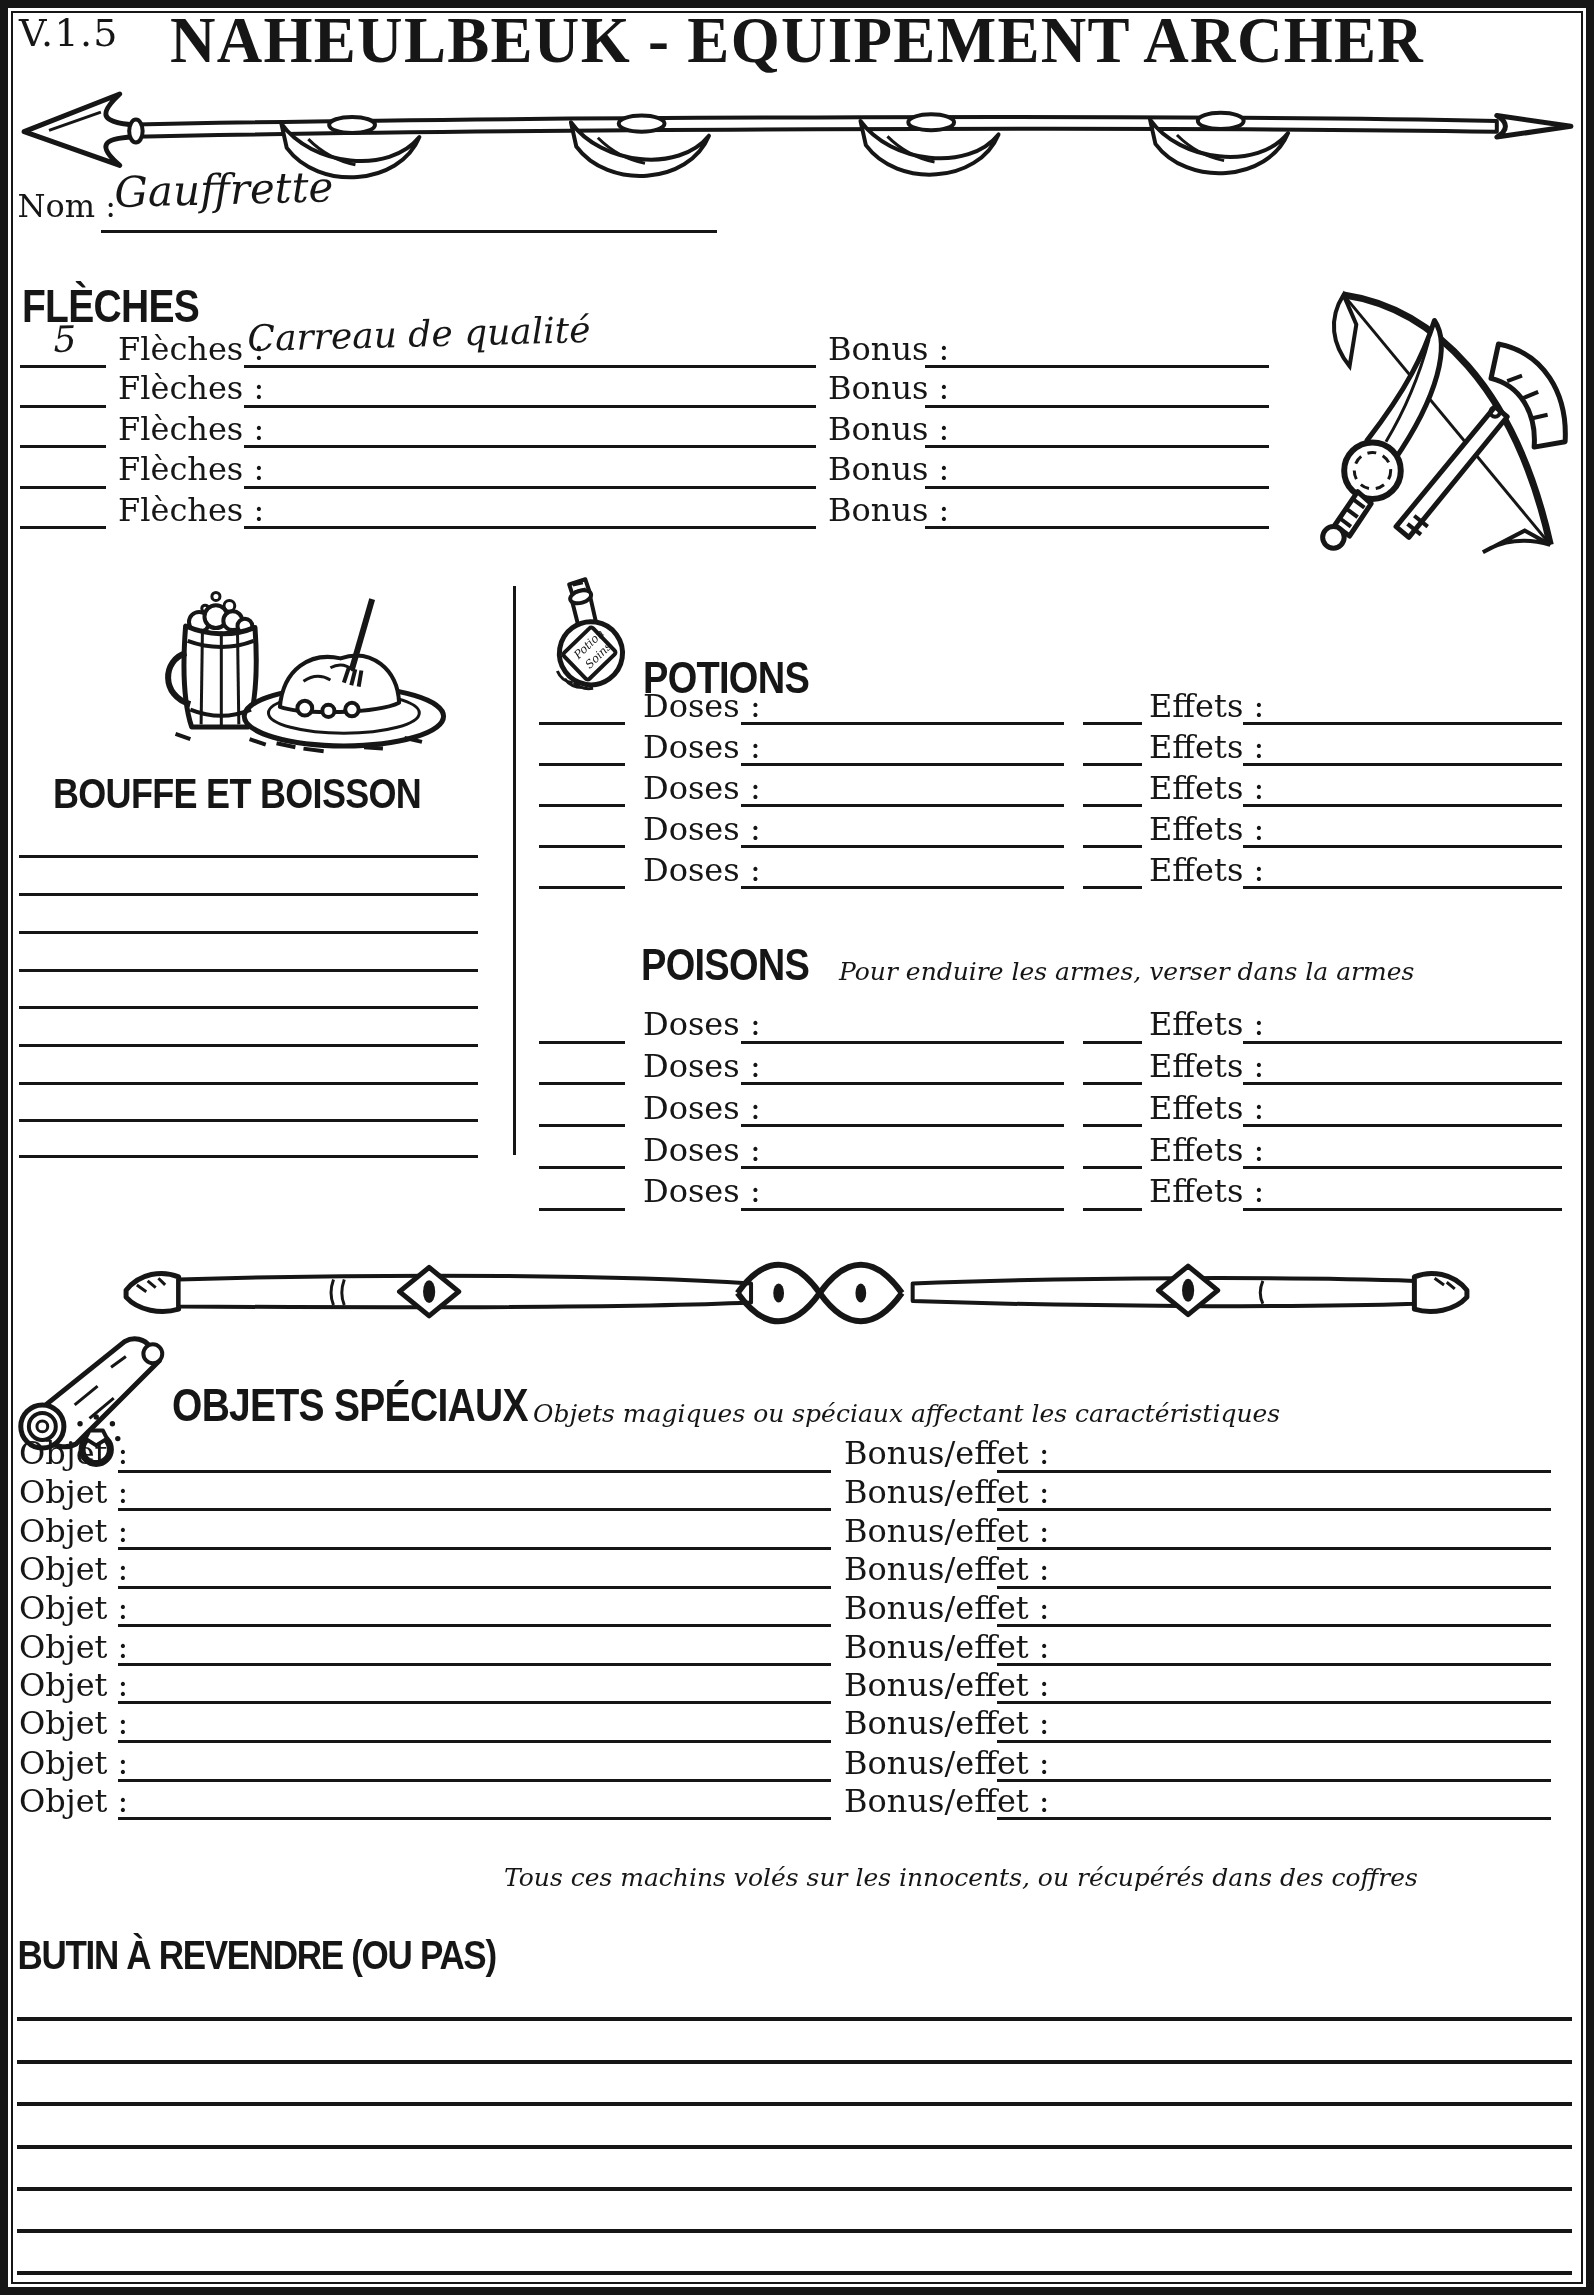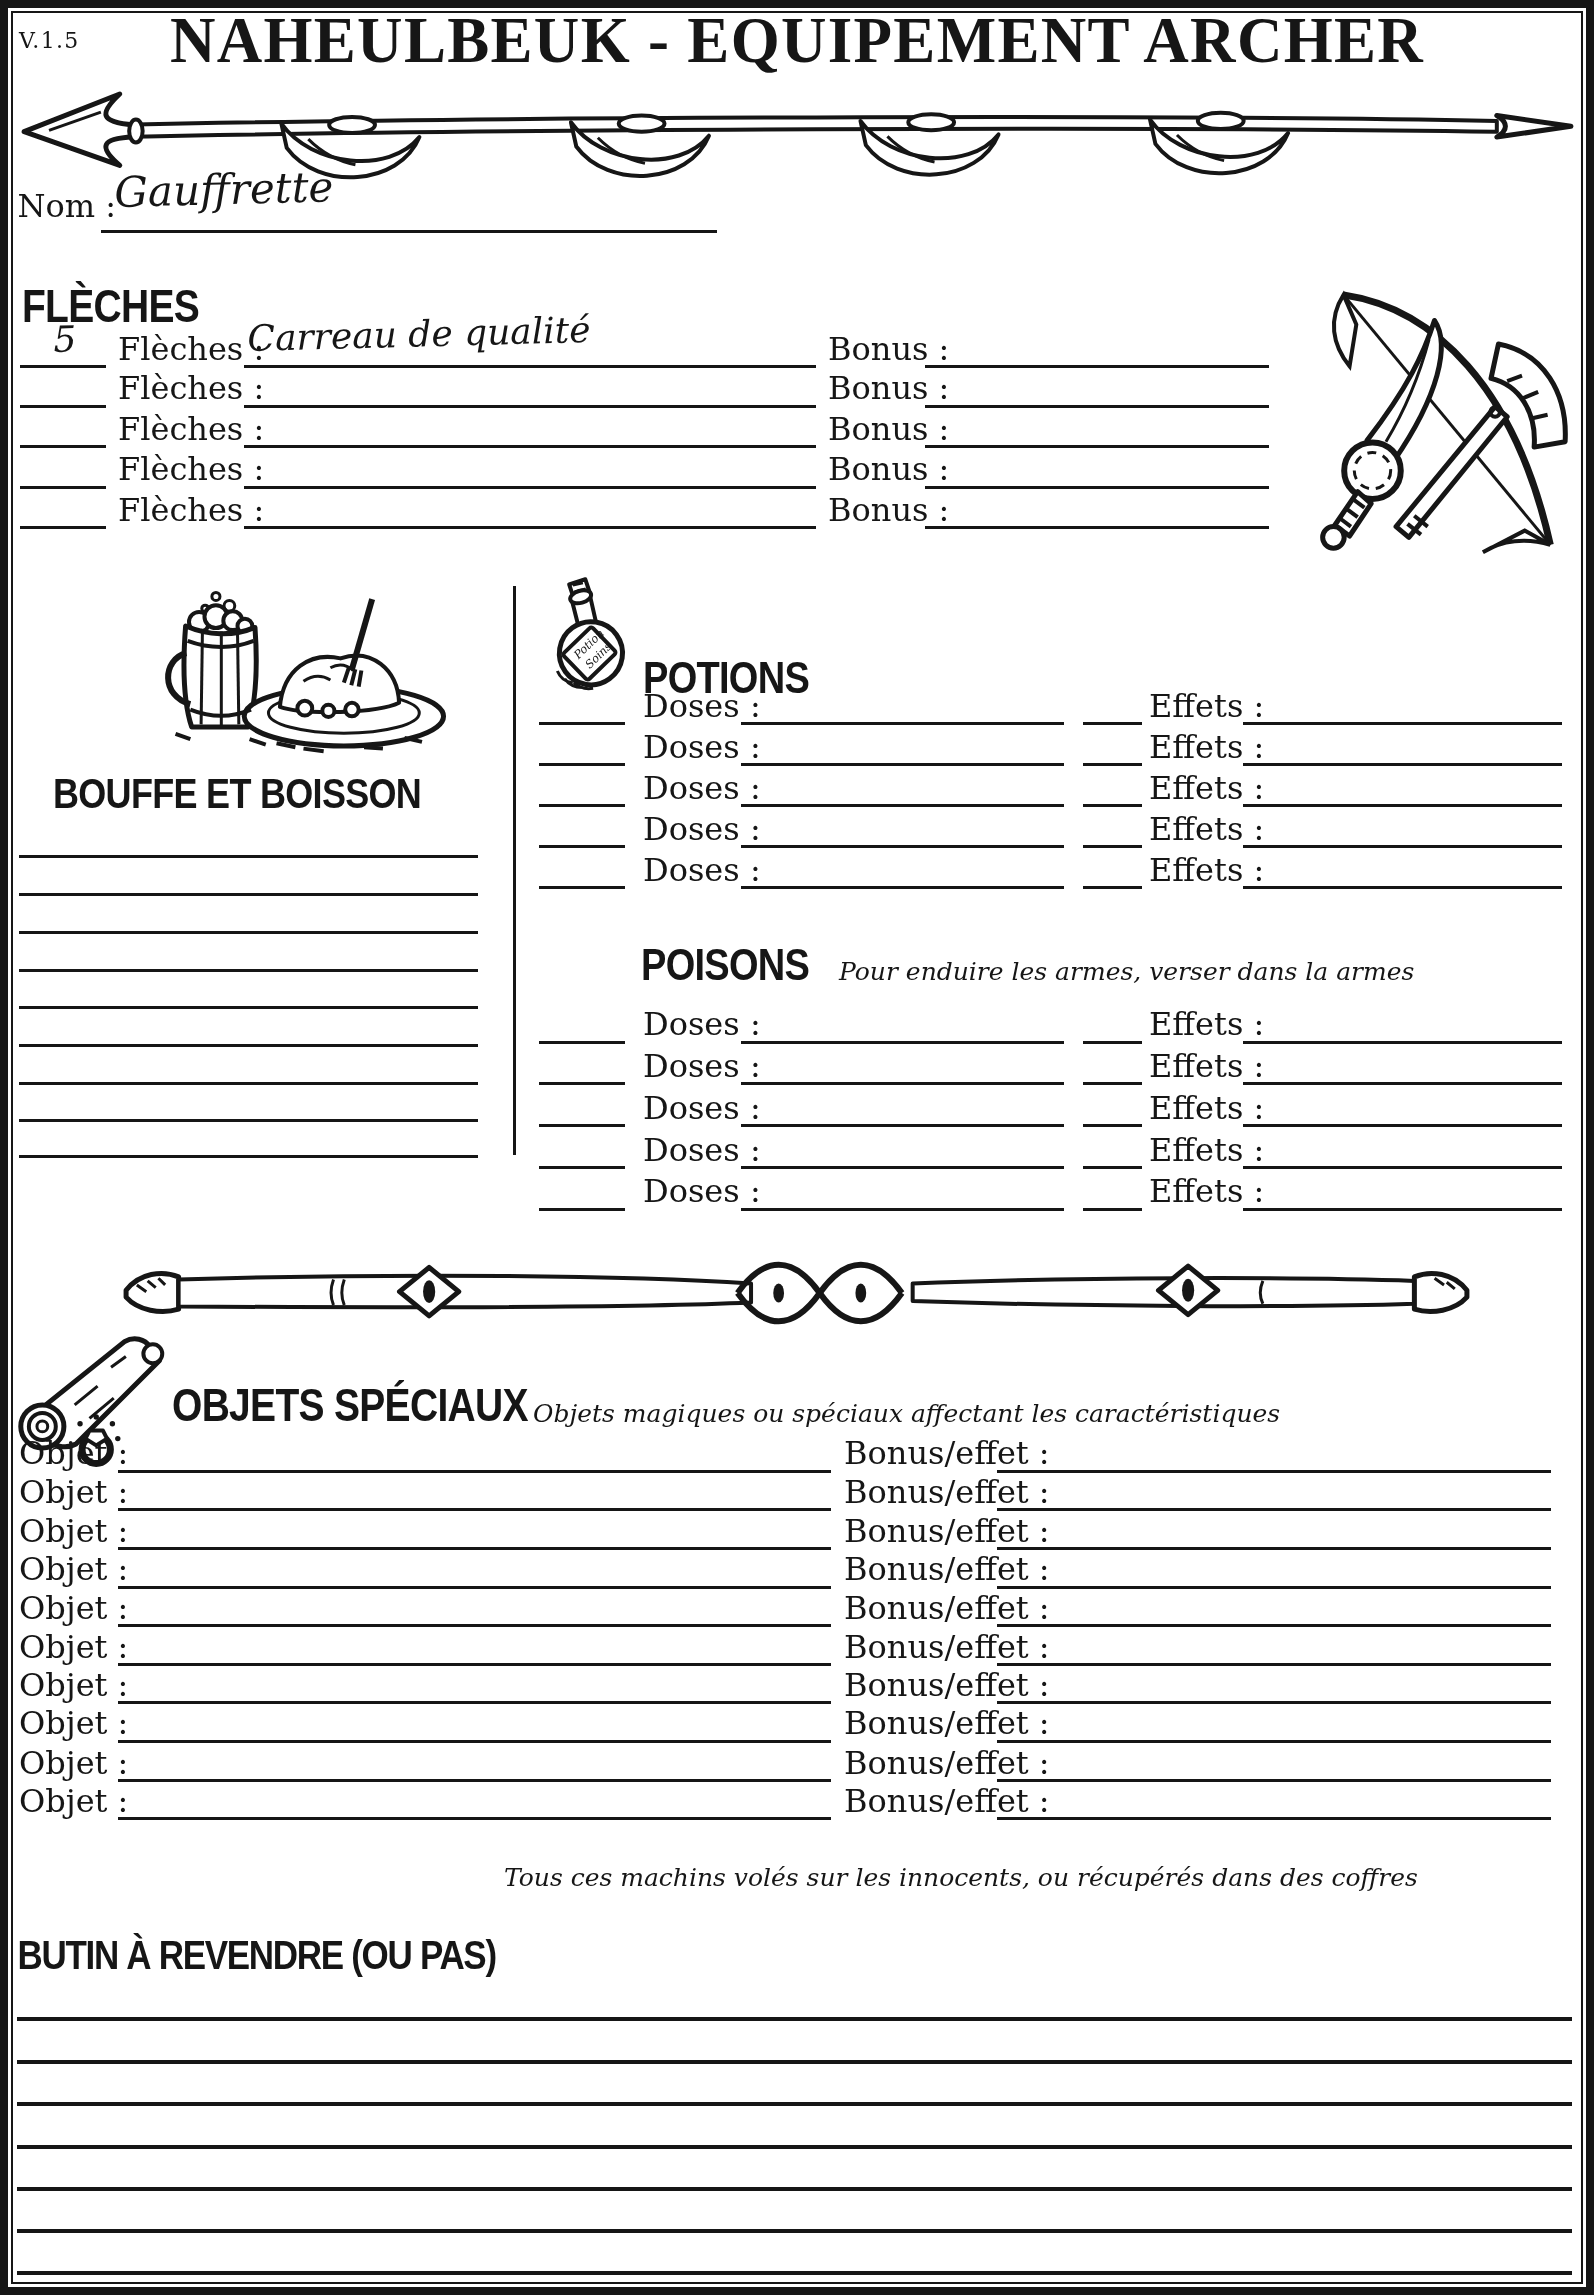--- a/index.html
+++ b/index.html
@@ -3,21 +3,21 @@
 <meta charset="utf-8">
 <style>
   html,body{margin:0;padding:0;background:#e8e8e8;}
   .page{
     position:relative;width:1594px;height:2295px;background:#ffffff;
     font-family:"DejaVu Serif", serif;color:#161616;overflow:hidden;
   }
   .frame-outer{position:absolute;inset:0;border:8px solid #161616;pointer-events:none;}
   .frame-inner{position:absolute;inset:10.8px;border:2px solid #161616;pointer-events:none;}
   .abs{position:absolute;white-space:nowrap;line-height:1;}
-  .version{font-size:22px;letter-spacing:1.3px;margin-top:16px;}
+  .version{font-size:38px;letter-spacing:1.3px;}
   .title{left:0;right:0;top:6.7px;text-align:center;font-family:"Liberation Serif",serif;
          font-weight:bold;font-size:63px;letter-spacing:1.3px;transform:scaleY(1.05);transform-origin:center top;}
   .hx{font-family:"Liberation Sans",sans-serif;font-weight:900;letter-spacing:-0.7px;
       transform:scaleY(1.18);transform-origin:left top;}
   .lbl{font-size:32px;}
   .lbl-big{font-size:32px;}
   .note{font-style:italic;font-size:25px;}
   .hand{font-style:italic;font-family:"DejaVu Serif",serif;transform:rotate(-1.5deg);transform-origin:left bottom;}
   .fill{position:absolute;background:#161616;height:3.4px;}
   .fill.thin{height:2.7px;}

